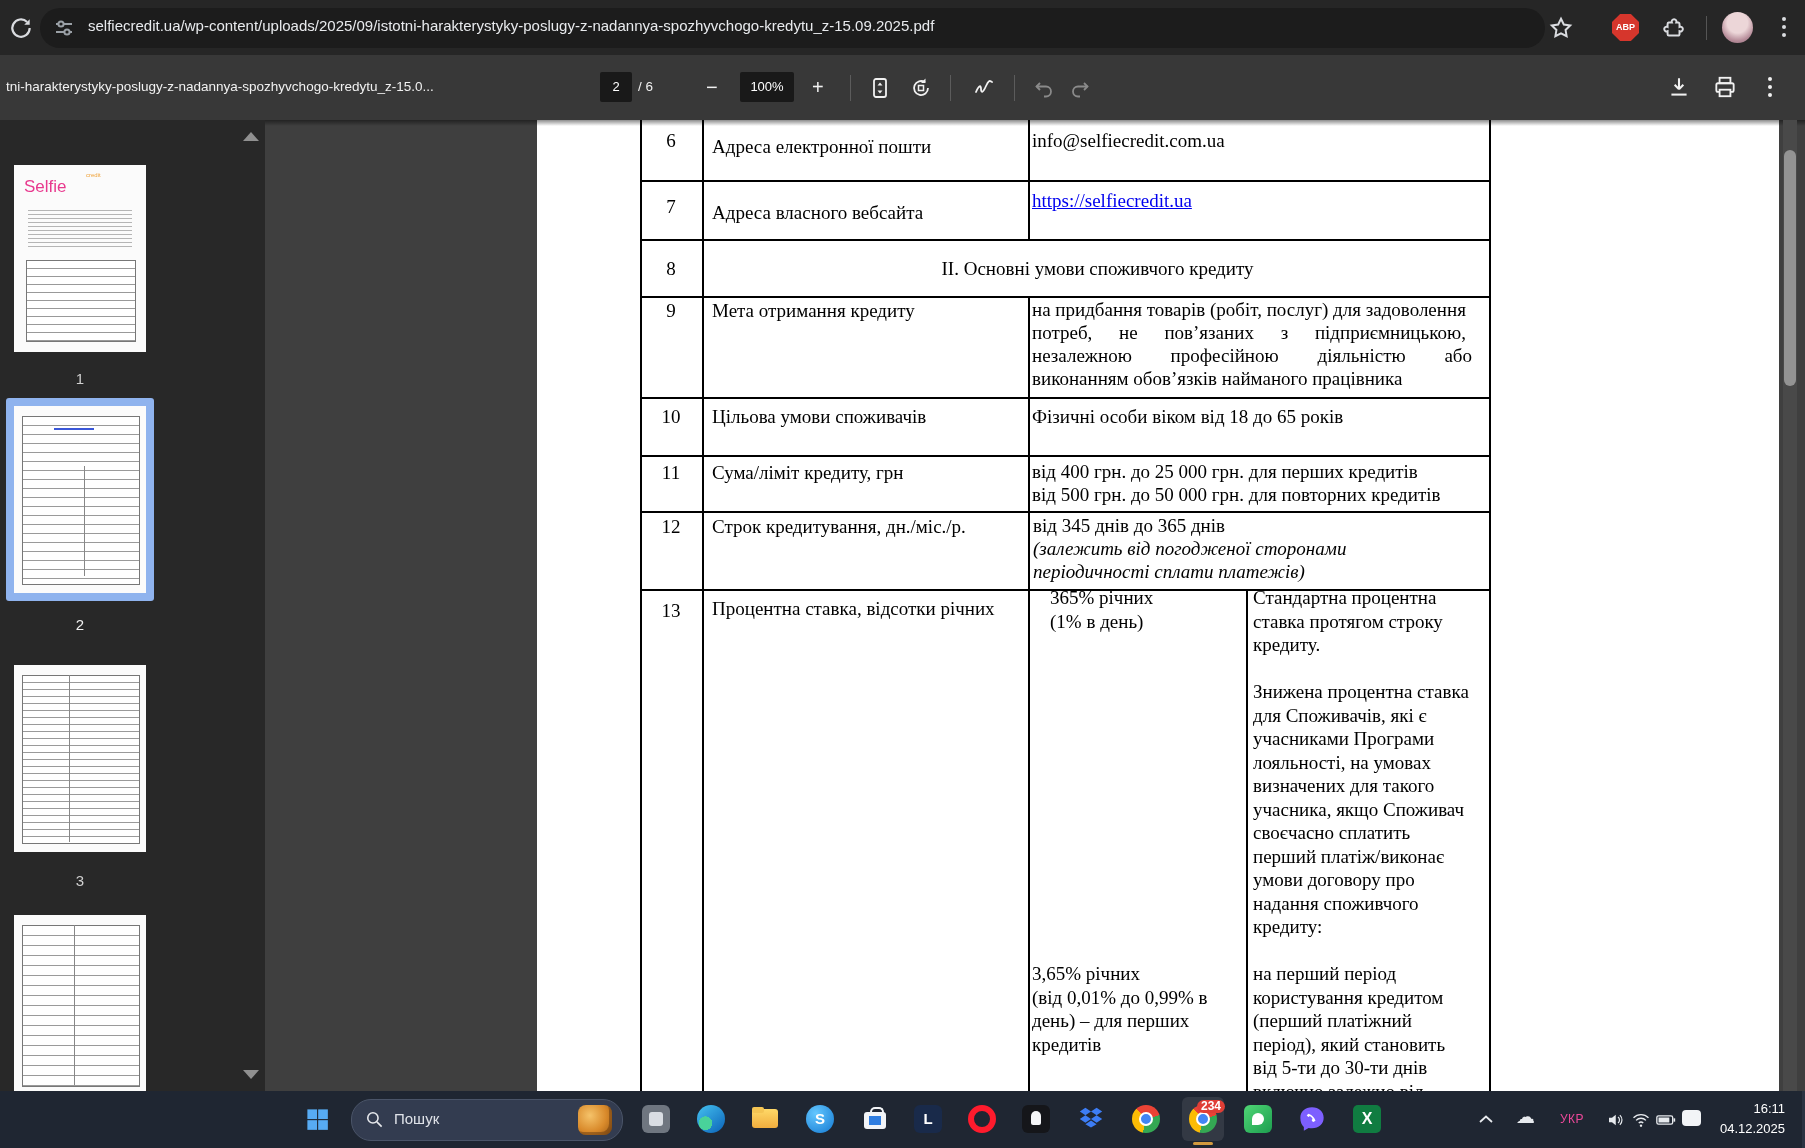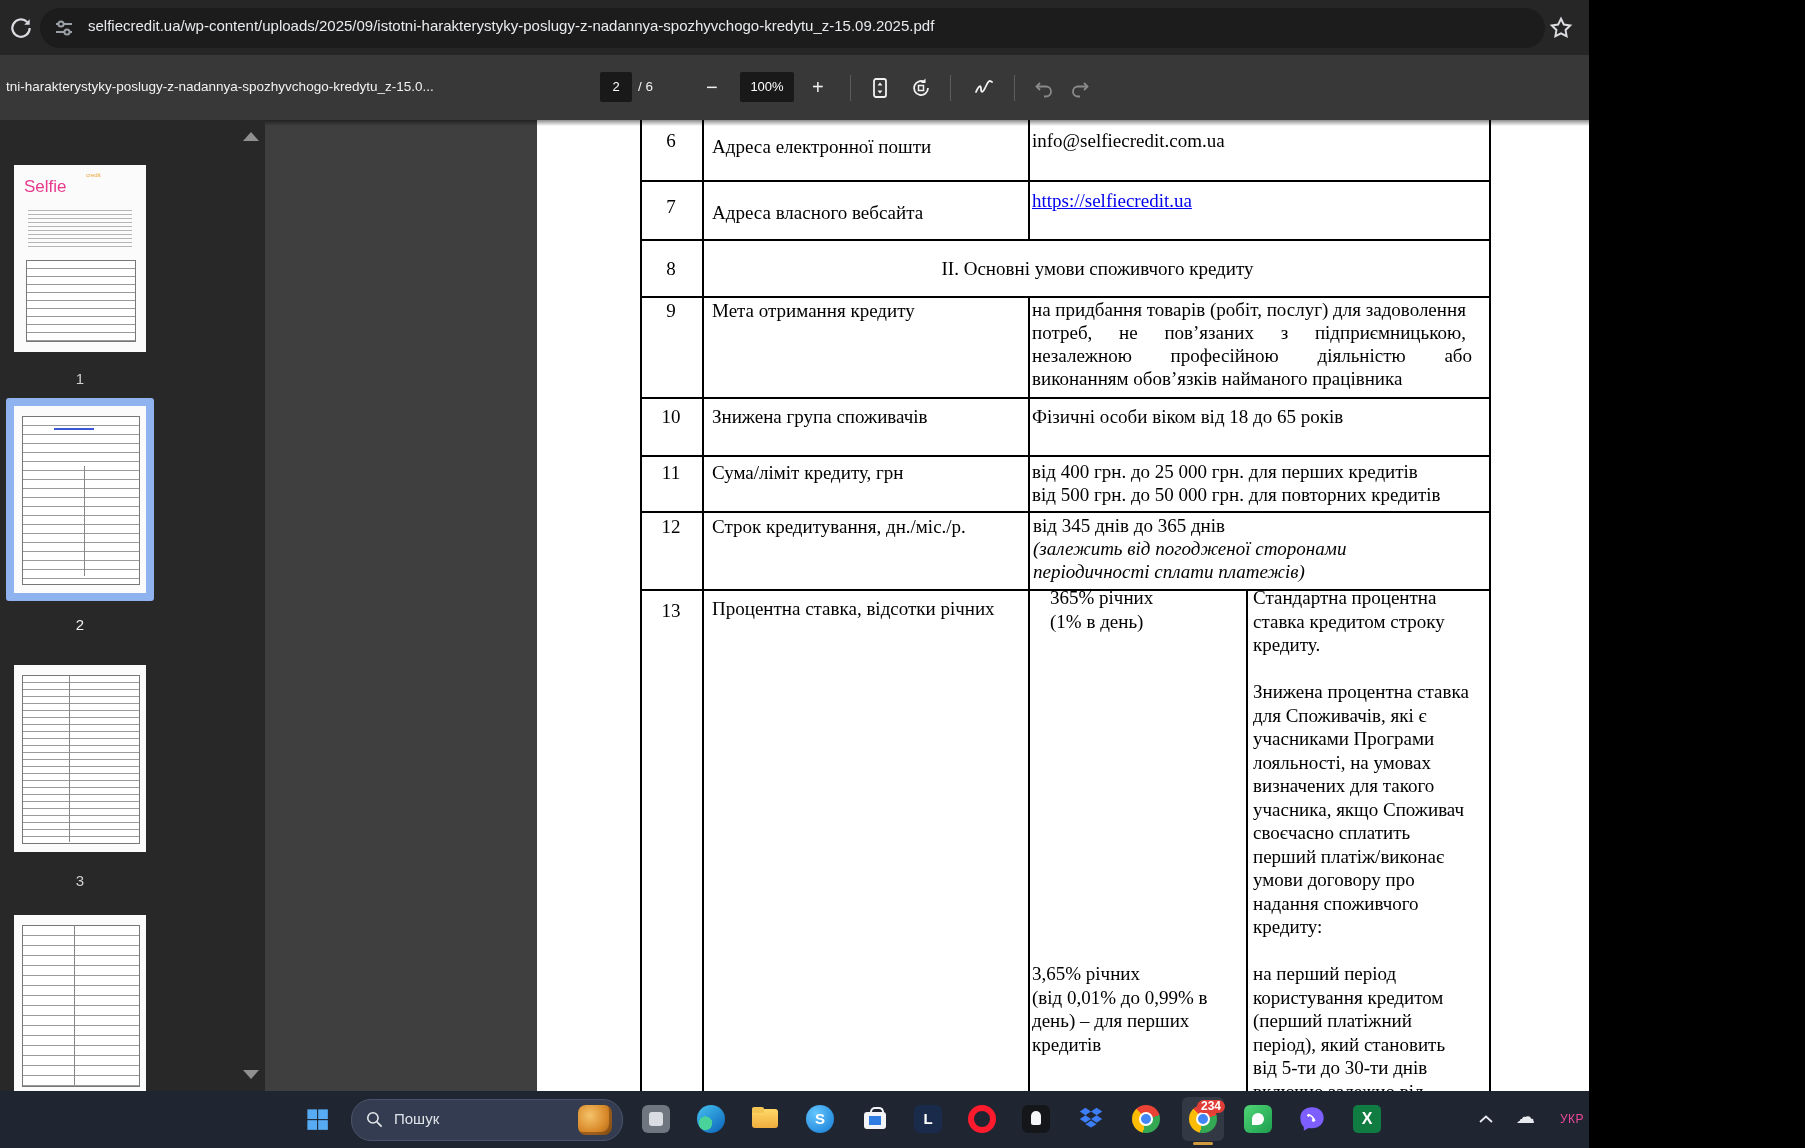--- a/index.html
+++ b/index.html
@@ -1,16 +1,16 @@
 <!DOCTYPE html>
 <html><head>
 <meta charset="utf-8">
 <style>
   html,body{margin:0;padding:0;background:#000;}
-  .screen{position:relative;width:1589px;height:1148px;overflow:hidden;
+  .screen{position:relative;width:1805px;height:1148px;overflow:hidden;
           font-family:"Liberation Sans",sans-serif;background:#3f3f3f;}
   .abs{position:absolute;}
   
   .topbar{left:0;top:0;width:1805px;height:55px;background:#262626;}
   .urlpill{left:40px;top:8px;width:1505px;height:40px;border-radius:20px;background:#1c1c1c;}
   .urltext{left:88px;top:17px;font-size:15px;color:#e8eaed;white-space:nowrap;}
   
   .pdfbar{left:0;top:55px;width:1805px;height:65px;background:#383838;}
   .pdftitle{left:6px;top:24px;font-size:13.5px;color:#f1f1f1;white-space:nowrap;max-width:575px;overflow:hidden;}
   .pagebox{left:600px;top:72px;width:32px;height:30px;background:#191919;color:#fff;
@@ -187,21 +187,21 @@
     <div class="abs ser num" style="left:103px;top:180px">9</div>
     <div class="abs ser num" style="left:103px;top:286px">10</div>
     <div class="abs ser num" style="left:103px;top:342px">11</div>
     <div class="abs ser num" style="left:103px;top:396px">12</div>
     <div class="abs ser num" style="left:103px;top:480px">13</div>
 
     <div class="abs ser" style="left:175px;top:16px">Адреса електронної пошти</div>
     <div class="abs ser" style="left:175px;top:82px">Адреса власного вебсайта</div>
     <div class="abs ser" style="left:167px;top:138px;width:787px;text-align:center">ІІ. Основні умови споживчого кредиту</div>
     <div class="abs ser" style="left:175px;top:180px">Мета отримання кредиту</div>
-    <div class="abs ser" style="left:175px;top:286px">Знижена група споживачів</div>
+    <div class="abs ser" style="left:175px;top:286px">Цільова умови споживачів</div>
     <div class="abs ser" style="left:175px;top:342px">Сума/ліміт кредиту, грн</div>
     <div class="abs ser" style="left:175px;top:396px">Строк кредитування, дн./міс./р.</div>
     <div class="abs ser" style="left:175px;top:478px">Процентна ставка, відсотки річних</div>
 
     <div class="abs ser" style="left:495px;top:10px">info@selfiecredit.com.ua</div>
     <div class="abs ser link" style="left:495px;top:70px">https://selfiecredit.ua</div>
 
     <div class="abs" style="left:495px;top:178px">
       <div class="ser l9">на придбання товарів (робіт, послуг) для задоволення</div>
       <div class="ser l9 js2">потреб, не пов’язаних з підприємницькою,</div>
@@ -228,21 +228,21 @@
     </div>
     <div class="abs" style="left:495px;top:842px">
       <div class="ser ln">3,65% річних</div>
       <div class="ser ln">(від 0,01% до 0,99% в</div>
       <div class="ser ln">день) – для перших</div>
       <div class="ser ln">кредитів</div>
     </div>
 
     <div class="abs" style="left:716px;top:466px;width:236px">
       <div class="ser ln">Стандартна процентна</div>
-      <div class="ser ln">ставка кредитом строку</div>
+      <div class="ser ln">ставка протягом строку</div>
       <div class="ser ln">кредиту.</div>
       <div class="ser ln"></div>
       <div class="ser ln">Знижена процентна ставка</div>
       <div class="ser ln">для Споживачів, які є</div>
       <div class="ser ln">учасниками Програми</div>
       <div class="ser ln">лояльності, на умовах</div>
       <div class="ser ln">визначених для такого</div>
       <div class="ser ln">учасника, якщо Споживач</div>
       <div class="ser ln">своєчасно сплатить</div>
       <div class="ser ln">перший платіж/виконає</div>

